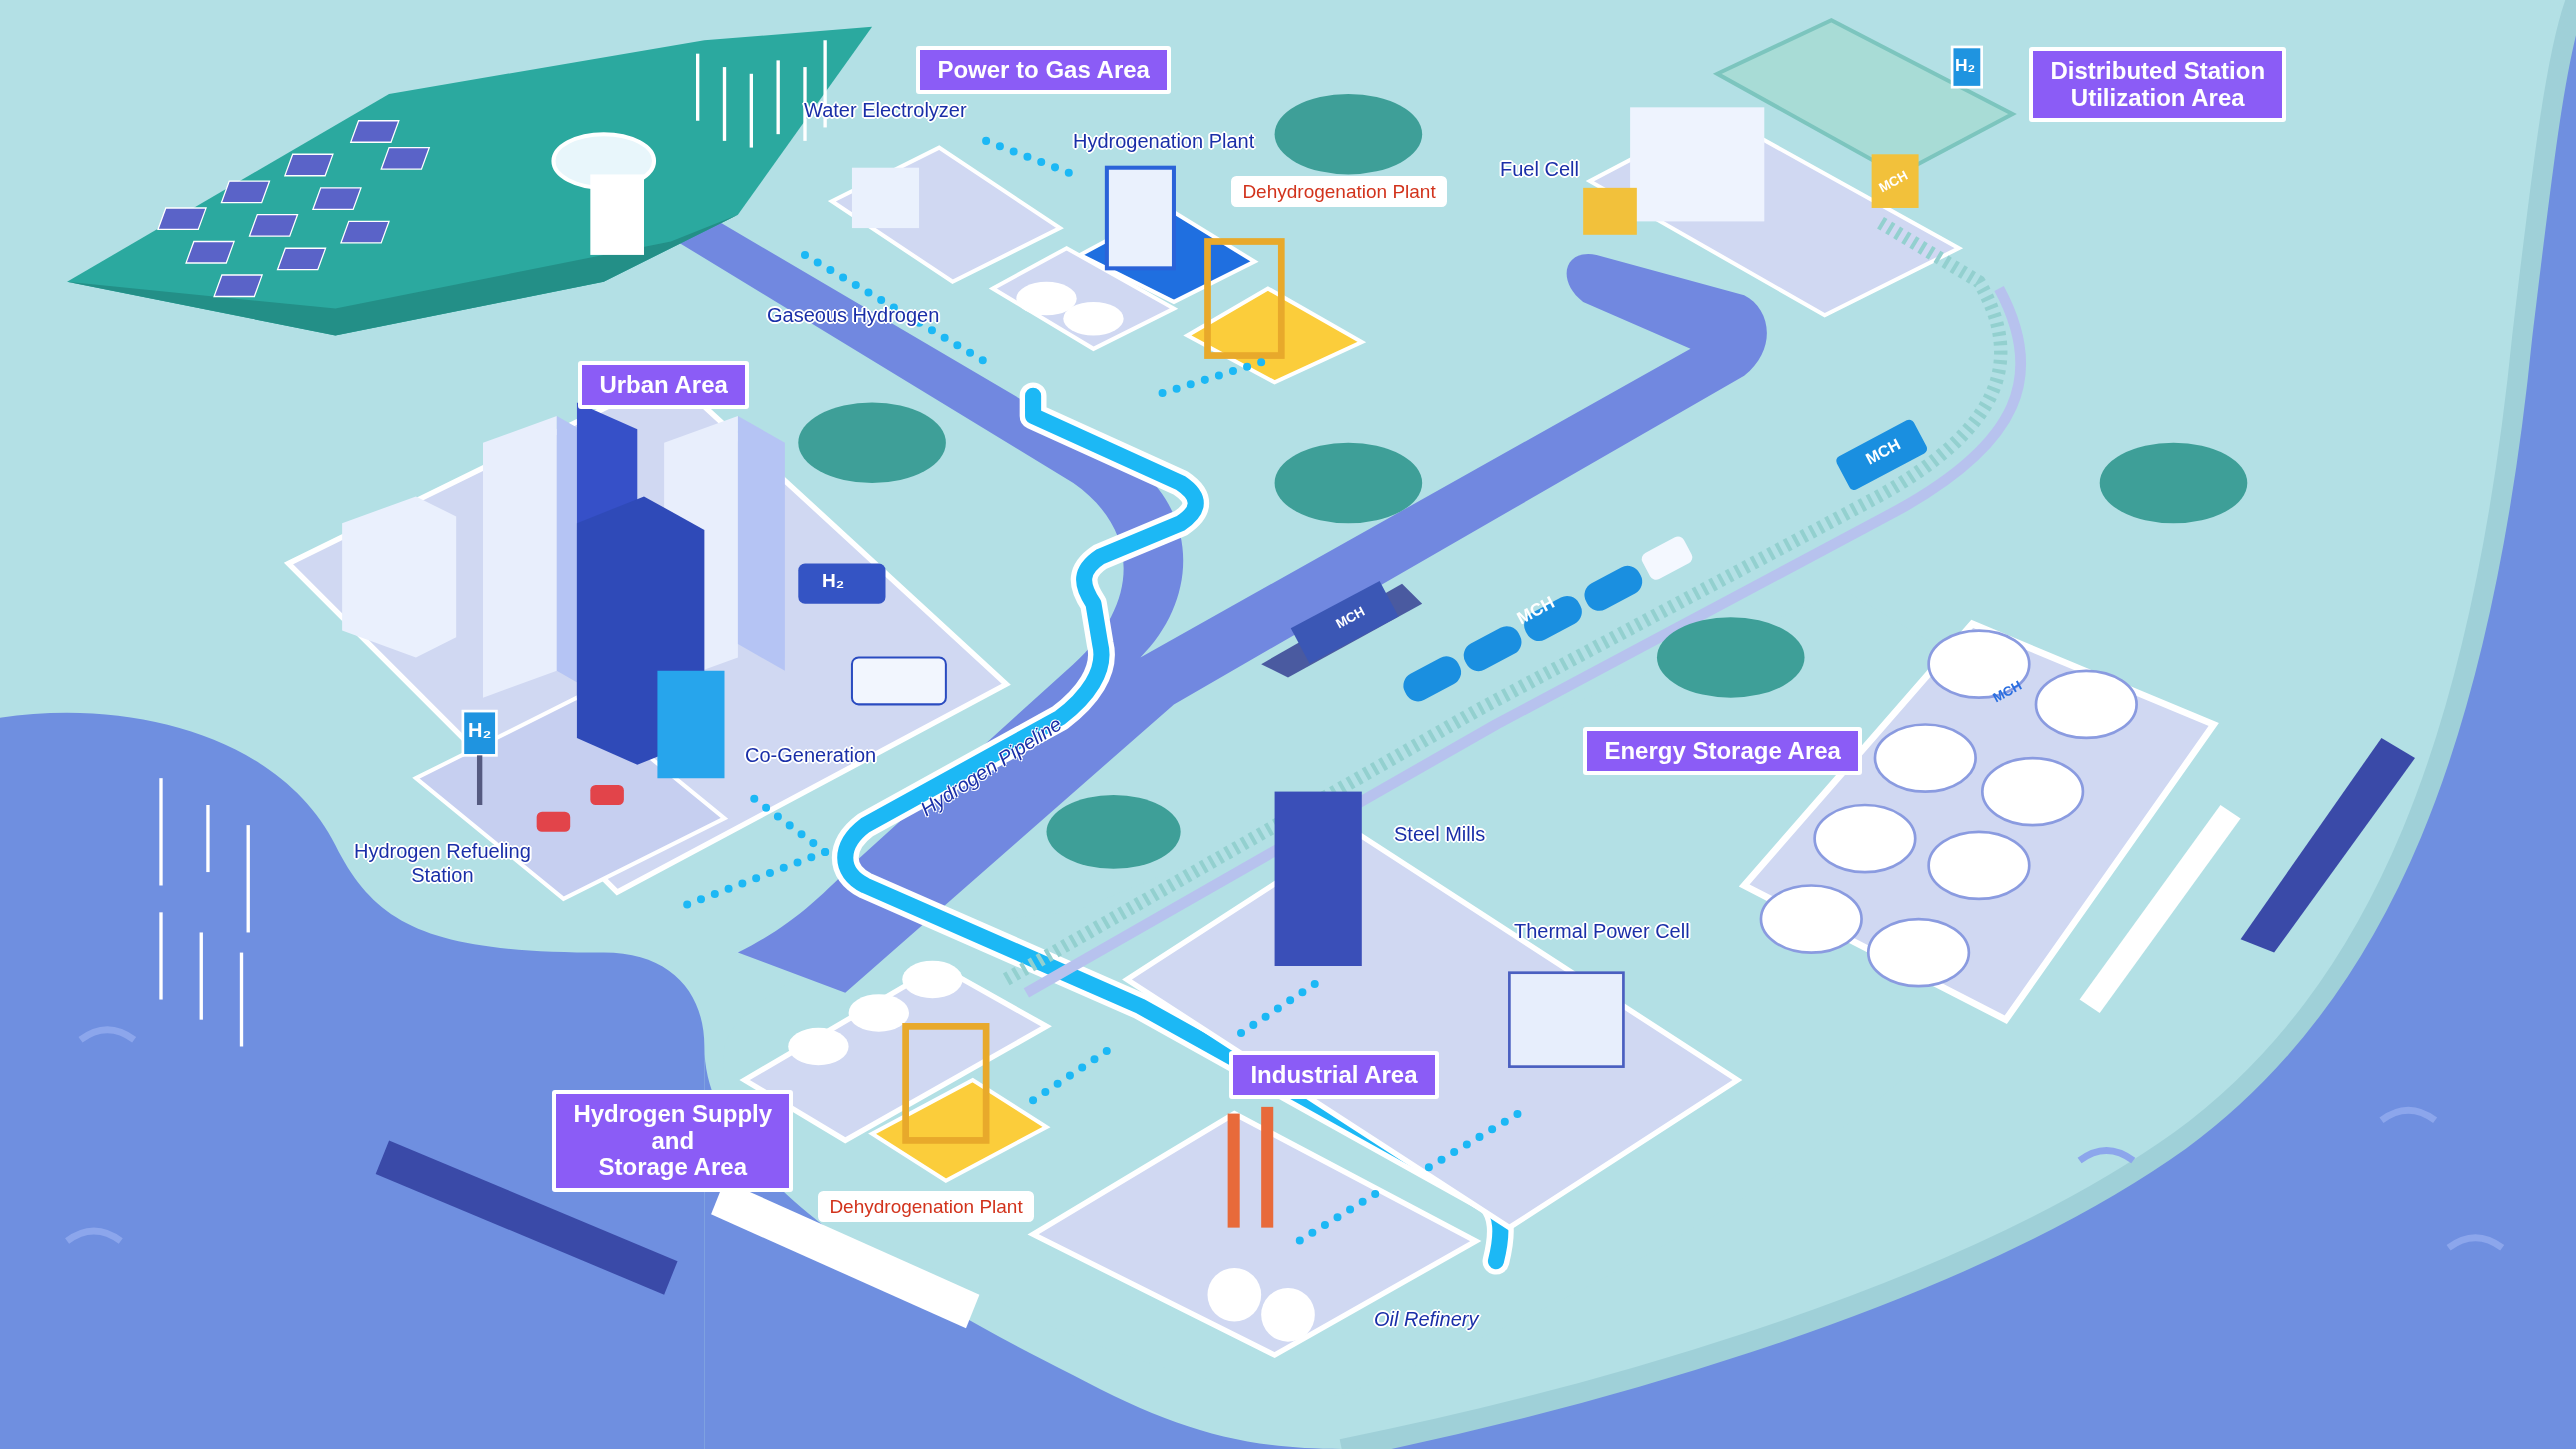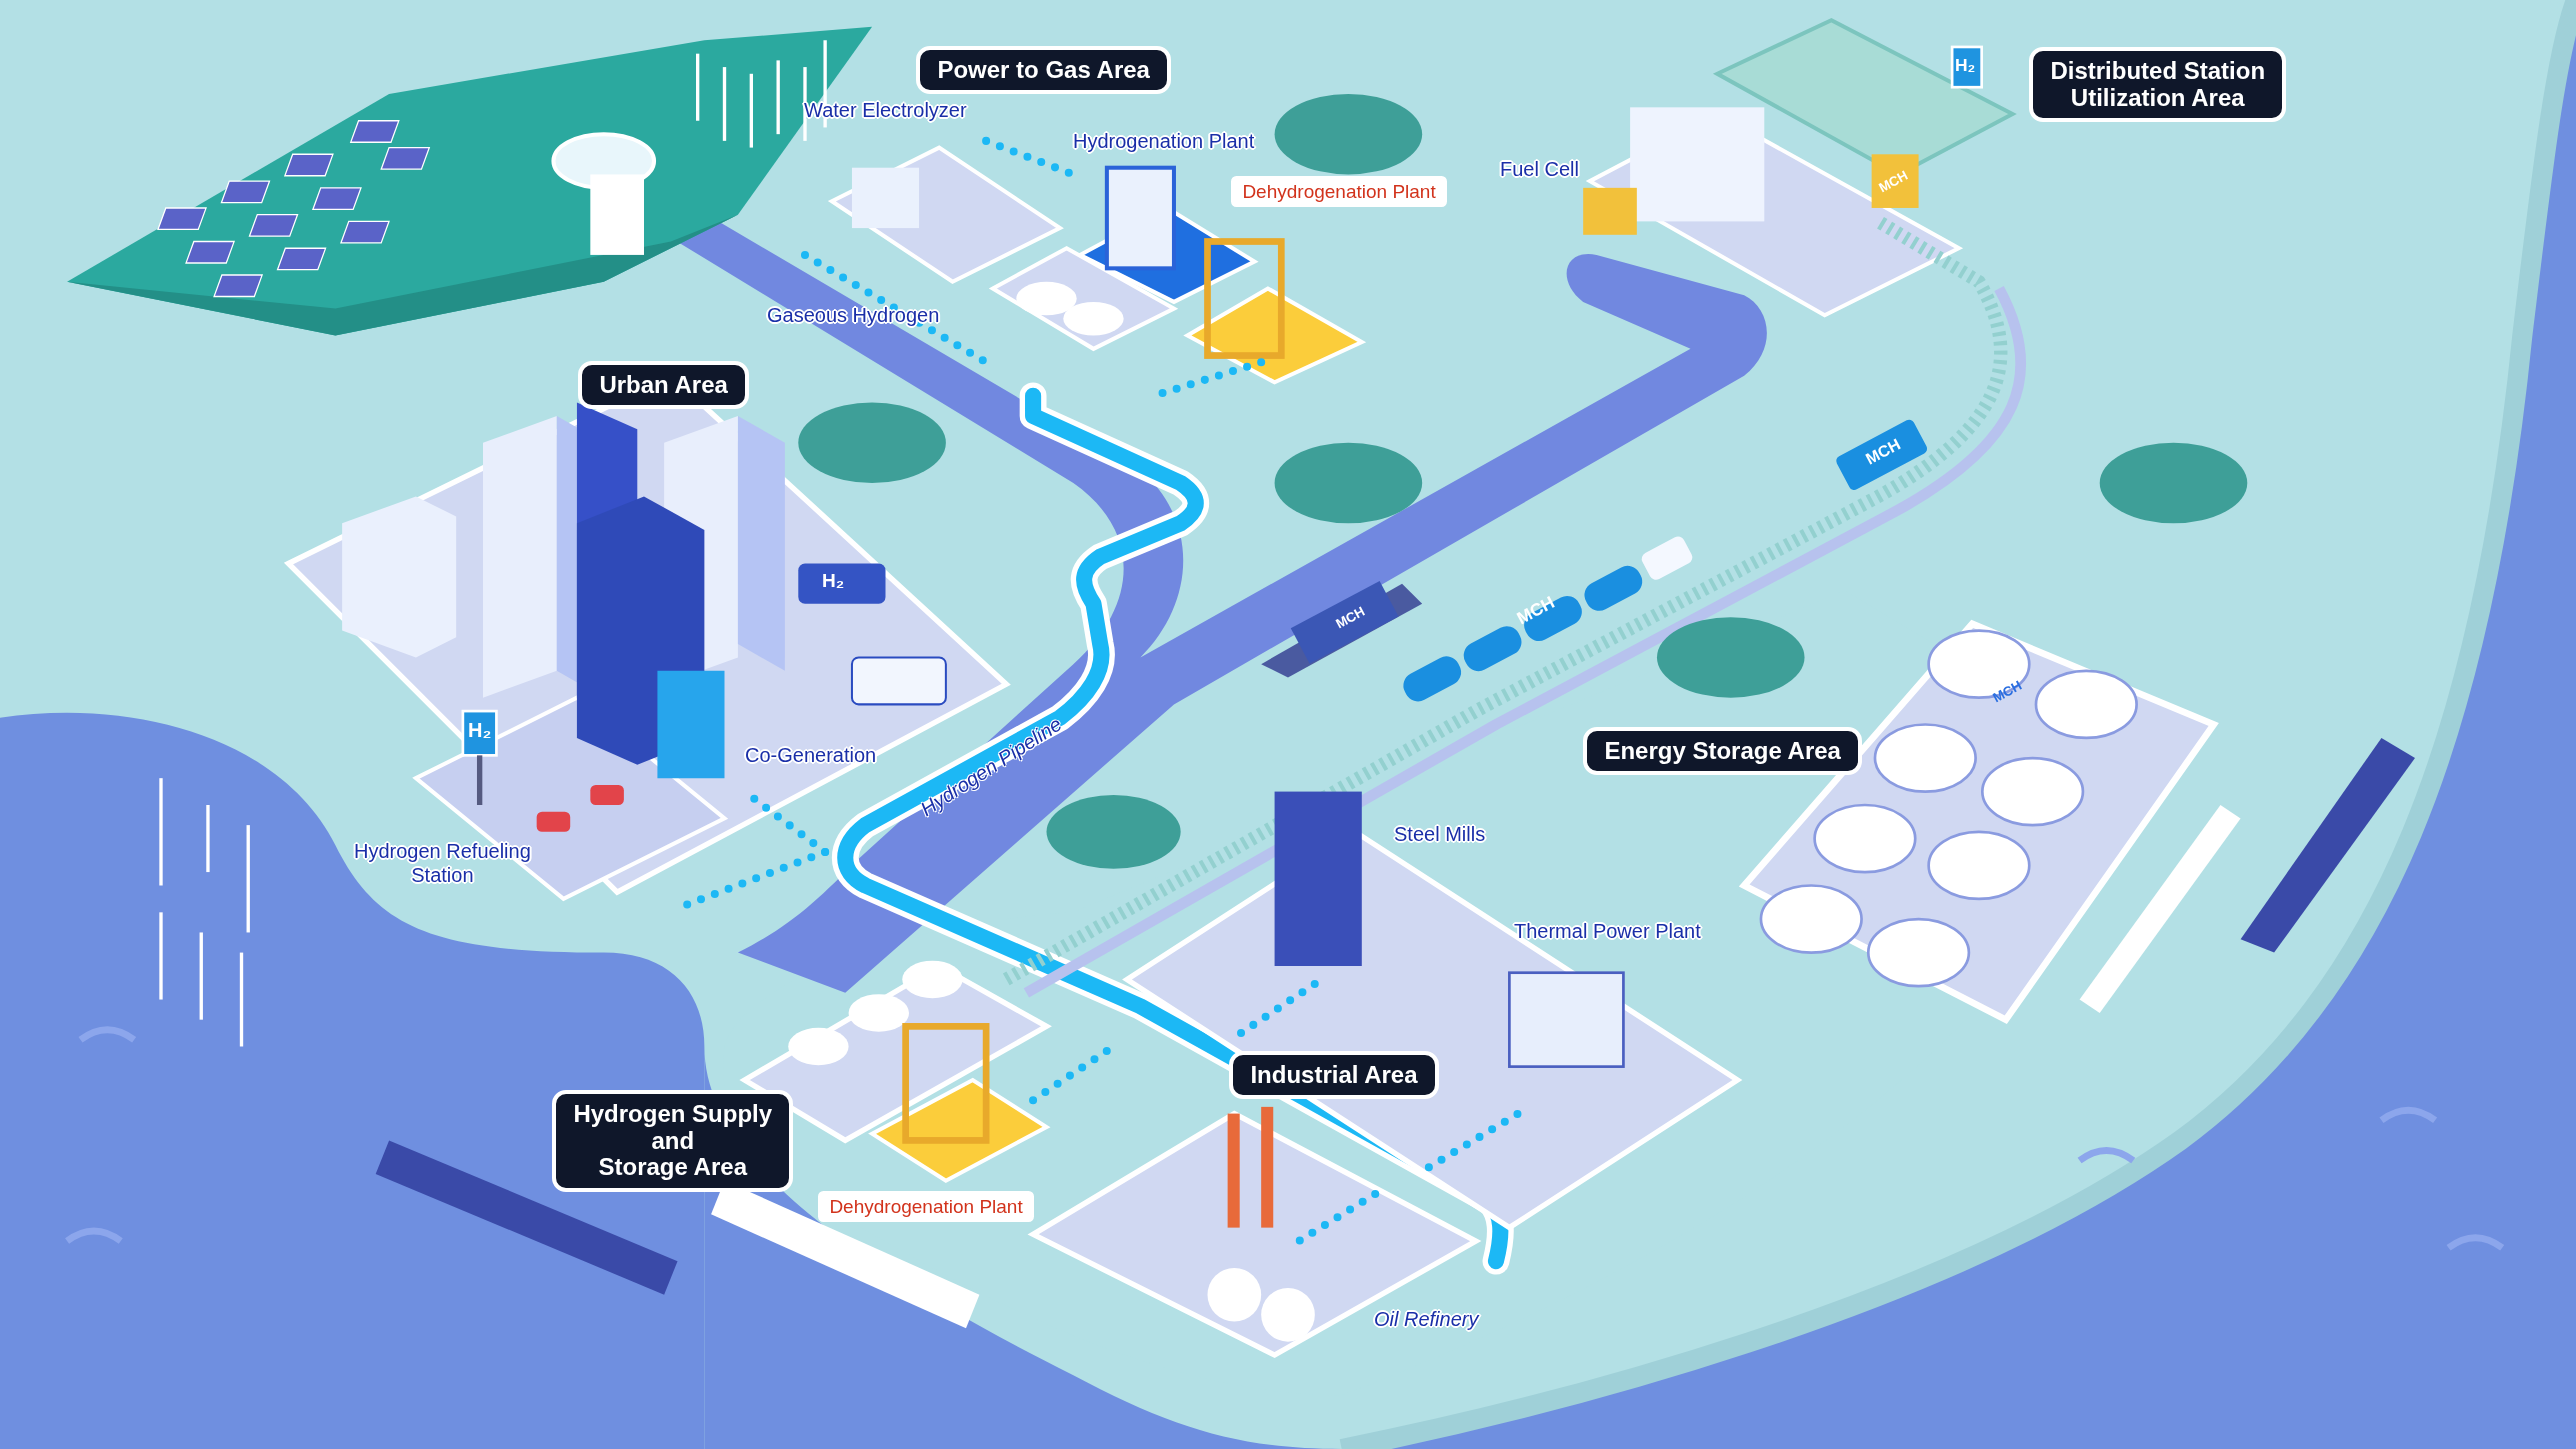--- a/index.html
+++ b/index.html
@@ -1,18 +1,18 @@
 <!DOCTYPE html>
 <html style="font-size:10.7px"><head>
 <meta charset="utf-8">
 <style>
   html,body{margin:0;padding:0;}
   body{width:2576px;height:1449px;overflow:hidden;background:#b3e0e5;font-family:"Liberation Sans",sans-serif;position:relative;}
   #scene{position:absolute;left:0;top:0;width:2576px;height:1449px;}
-  .area-label{position:absolute;background:#0f172a;color:#fff;border:4px solid #fff;border-radius:14px;font-weight:bold;text-align:center;line-height:1.12;padding:6.7px 17.4px;font-size:24px;box-sizing:border-box;white-space:nowrap;}
+  .area-label{position:absolute;background:#8b5cf6;color:#fff;border:4px solid #fff;border-radius:3px;font-weight:bold;text-align:center;line-height:1.12;padding:6.7px 17.4px;font-size:24px;box-sizing:border-box;white-space:nowrap;}
   .facility-label{position:absolute;color:#1a2fa8;font-size:20px;white-space:nowrap;
      text-shadow:-2px 0 #fff,2px 0 #fff,0 -2px #fff,0 2px #fff,-1.3px -1.3px #fff,1.3px 1.3px #fff,-1.3px 1.3px #fff,1.3px -1.3px #fff;line-height:1.2;text-align:center;}
   .yellow-label{position:absolute;background:#ffffff;color:#d2331c;border:2.7px solid #fff;border-radius:5.4px;font-size:19px;padding:2.7px 9.4px;white-space:nowrap;}
   .pipeline-label{position:absolute;color:#1a2fa8;font-size:20px;font-style:italic;transform:rotate(-33deg);transform-origin:left bottom;white-space:nowrap;
      text-shadow:-1.3px 0 #fff,1.3px 0 #fff,0 -1.3px #fff,0 1.3px #fff;}
   .mch{font-family:"Liberation Sans",sans-serif;font-weight:bold;}
 </style>
 </head>
 <body>
 
@@ -211,21 +211,21 @@
 <div class="yellow-label" style="left:1231px;top:176px;">Dehydrogenation Plant</div>
 <div class="facility-label" style="left:767px;top:303px;">Gaseous Hydrogen</div>
 <div class="facility-label" style="left:1500px;top:157px;">Fuel Cell</div>
 <div class="facility-label" style="left:745px;top:743px;">Co-Generation</div>
 <div class="facility-label" style="left:354px;top:839px;">
   <div>Hydrogen Refueling</div>
   <div>Station</div>
 </div>
 <div class="pipeline-label" style="left:929px;top:798px;">Hydrogen Pipeline</div>
 <div class="facility-label" style="left:1394px;top:822px;">Steel Mills</div>
-<div class="facility-label" style="left:1514px;top:919px;">Thermal Power Plant</div>
+<div class="facility-label" style="left:1514px;top:919px;">Thermal Power Cell</div>
 <div class="yellow-label" style="left:818px;top:1191px;">Dehydrogenation Plant</div>
 <div class="facility-label" style="left:1374px;top:1307px;font-style:italic;">Oil Refinery</div>
 
 <div class="mch" style="position:absolute;left:1516px;top:600px;color:#fff;font-size:17.4px;transform:rotate(-28deg);">MCH</div>
 <div class="mch" style="position:absolute;left:1865px;top:443px;color:#fff;font-size:16px;transform:rotate(-28deg);">MCH</div>
 <div class="mch" style="position:absolute;left:1335px;top:610px;color:#fff;font-size:13.4px;transform:rotate(-28deg);">MCH</div>
 <div class="mch" style="position:absolute;left:1992px;top:684px;color:#2a6ee0;font-size:13.4px;transform:rotate(-28deg);">MCH</div>
 <div class="mch" style="position:absolute;left:1878px;top:174px;color:#fff;font-size:13.4px;transform:rotate(-28deg);">MCH</div>
 <div class="mch" style="position:absolute;left:468px;top:719px;color:#fff;font-size:20px;">H₂</div>
 <div class="mch" style="position:absolute;left:1955px;top:55px;color:#fff;font-size:17.4px;">H₂</div>

